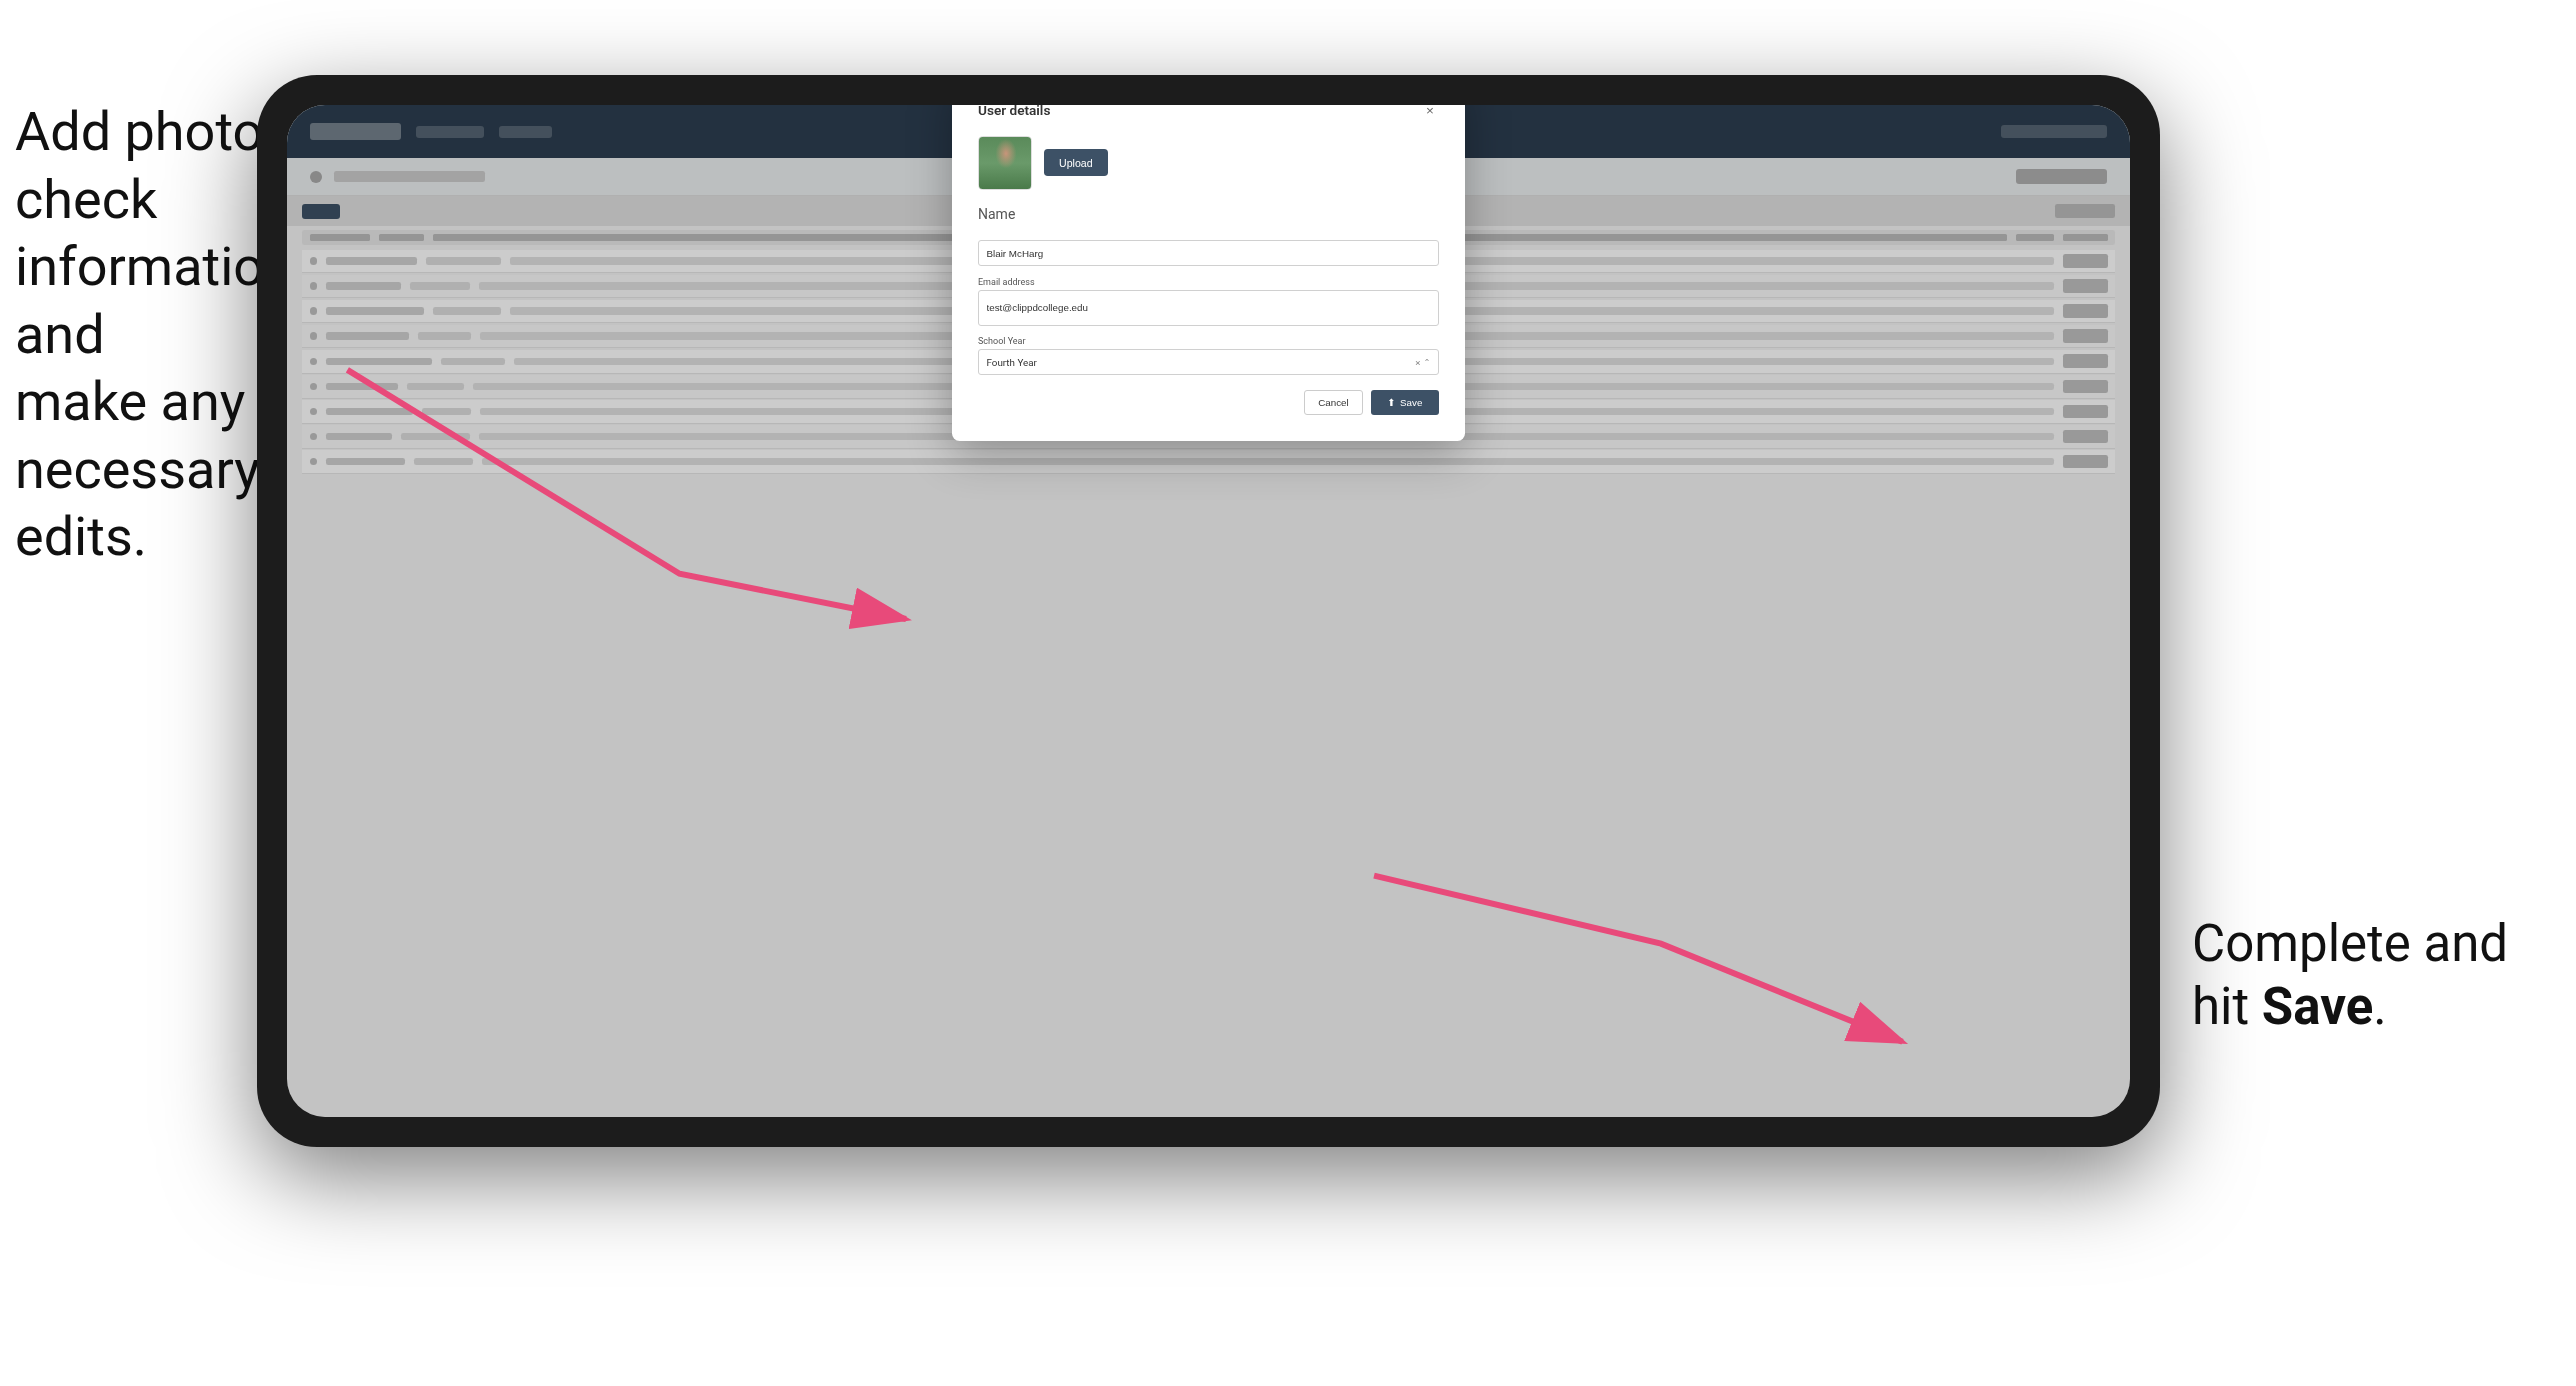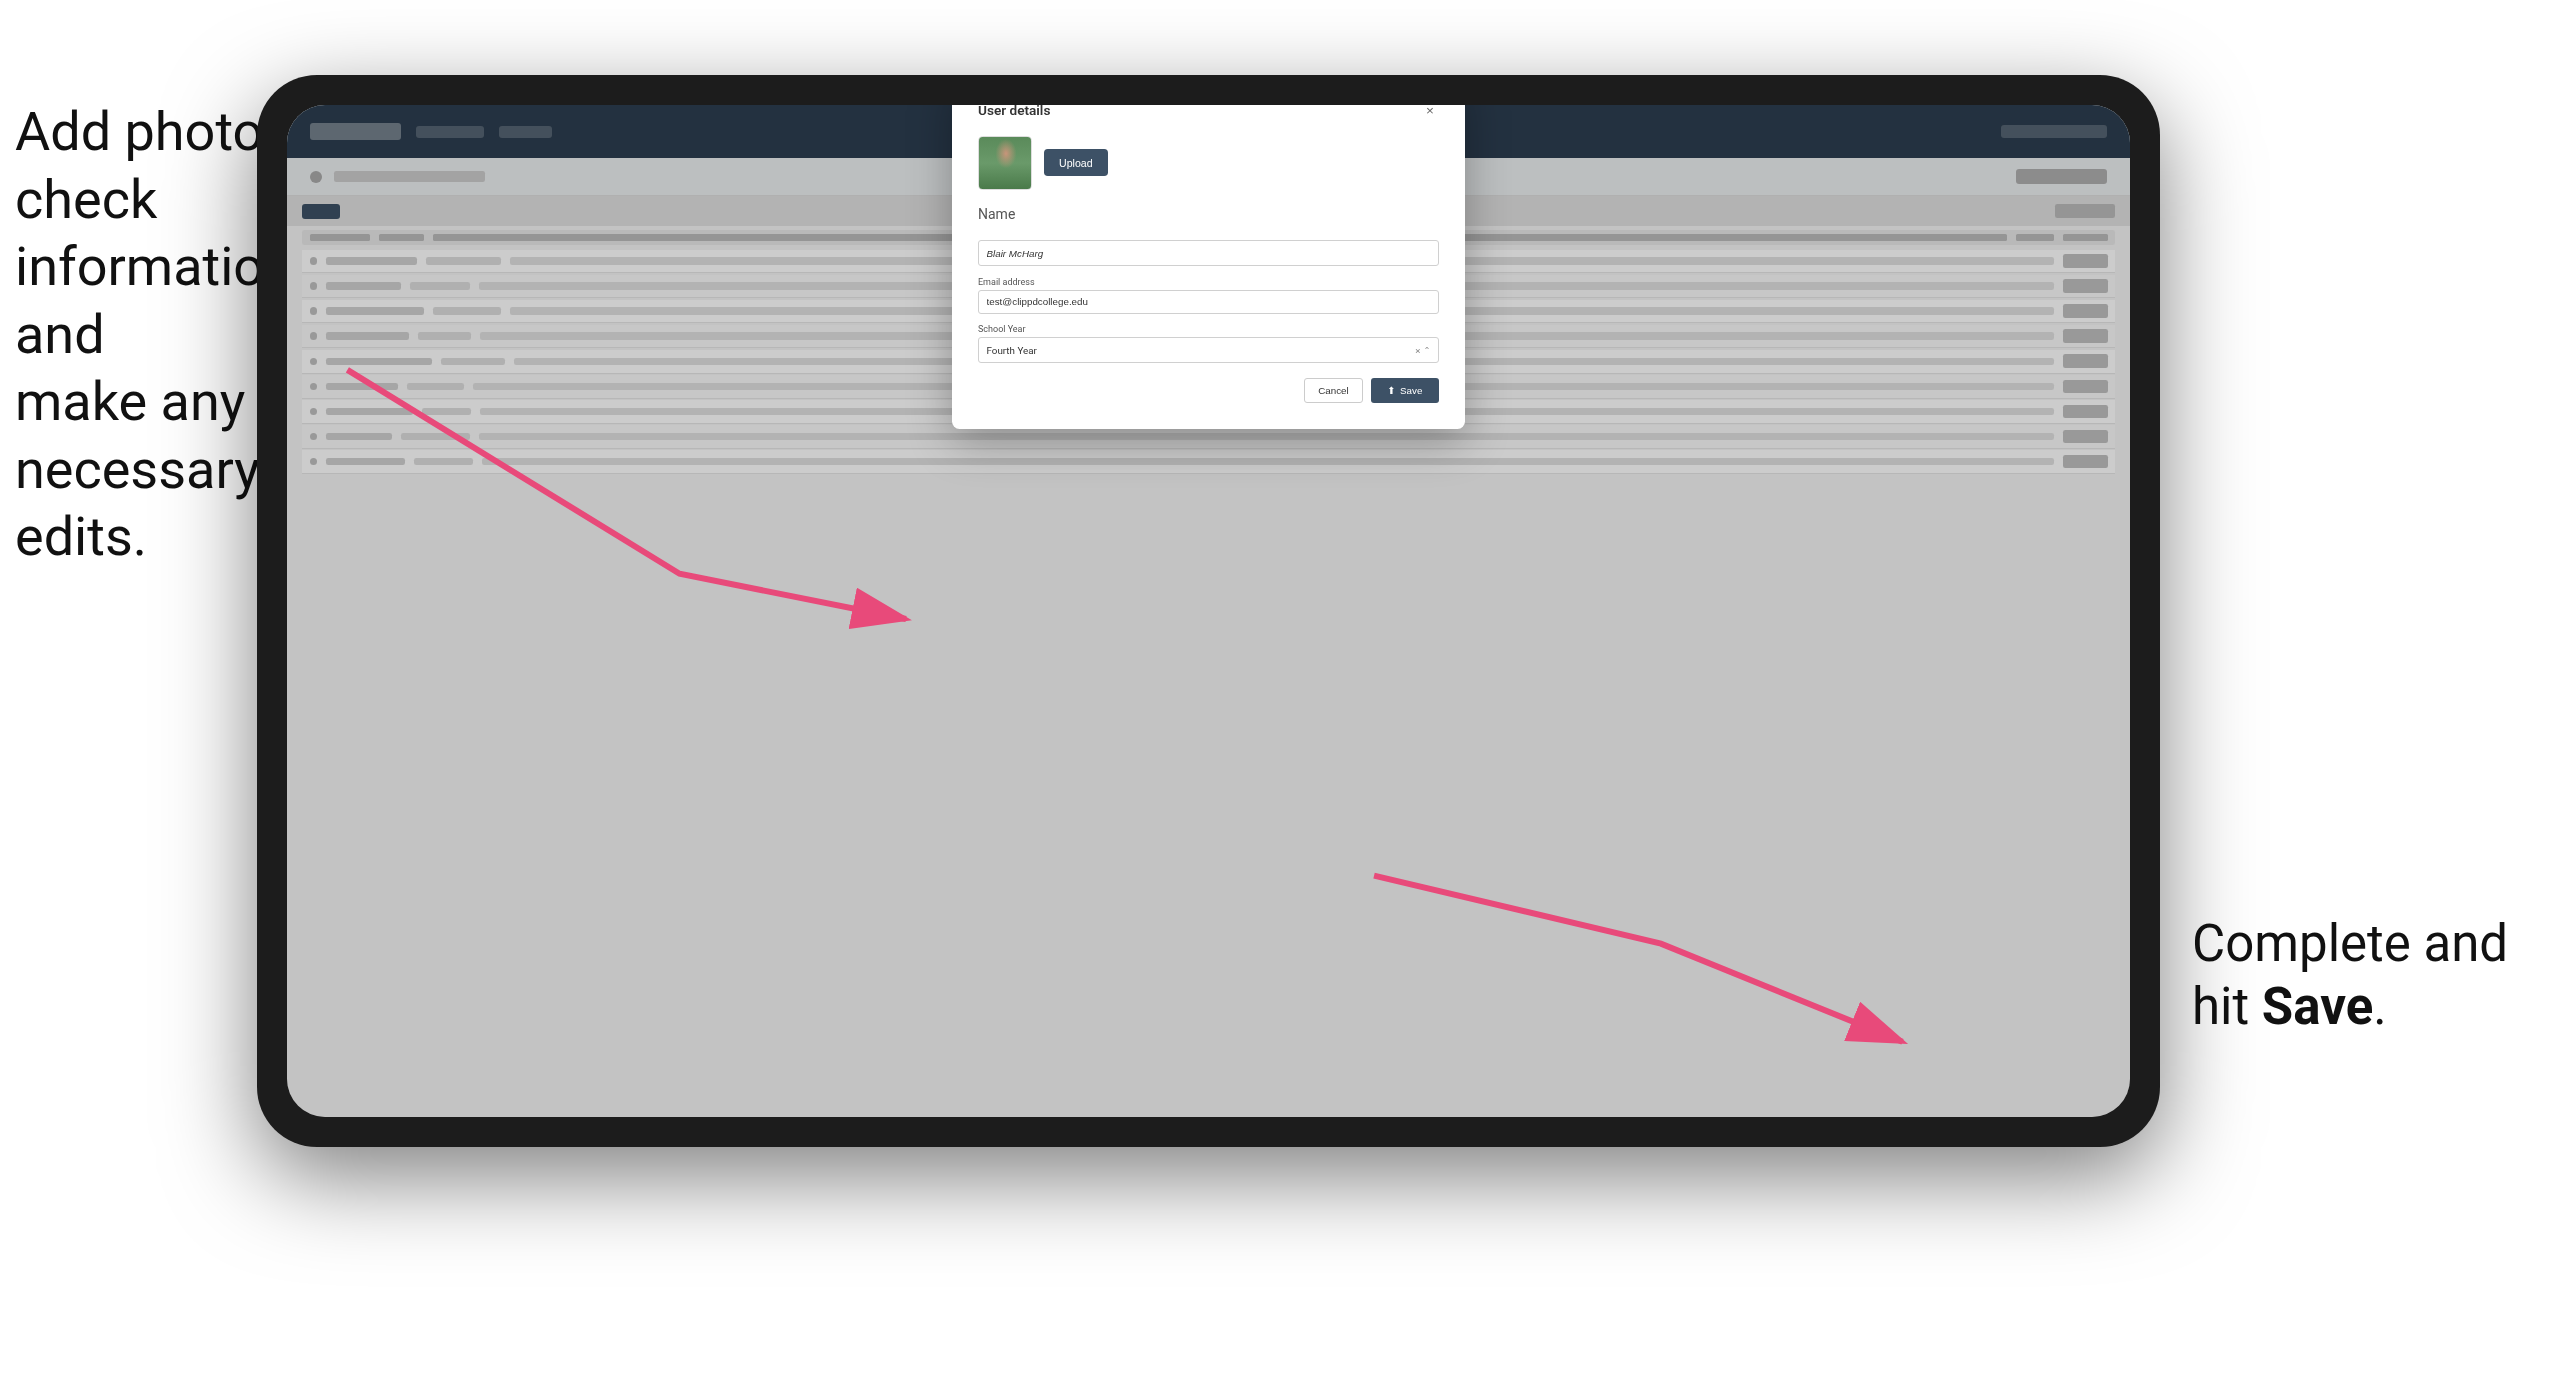--- a/index.html
+++ b/index.html
@@ -168,27 +168,27 @@
           <div style="display:flex;align-items:center;gap:12px;margin-bottom:16.6px;">
             <div style="width:54px;height:54px;border-radius:4.5px;background:linear-gradient(135deg,#6a9a6a 0%,#4a7a4a 40%,#8a8a6a 60%,#5a7a5a 100%);overflow:hidden;border:0.8px solid #ddd;">
 
               <div style="width:100%;height:100%;background:radial-gradient(ellipse 15px 21px at 27px 16.6px, #c8957a 0%, transparent 70%), linear-gradient(180deg,#5a8a5a 0%,#6a9a6a 50%,#4a7a4a 100%);"></div>
             </div>
             <button style="background:#3d5166;color:#fff;border:none;border-radius:3.8px;padding:7.5px 15px;font-size:10.6px;font-weight:500;cursor:pointer;">Upload</button>
           </div>
 
           <div style="margin-bottom:10.6px;">
             <label style="display:block;font-size:14px;color:#555;margin-bottom:18px;">Name</label>
-            <input type="text" value="Blair McHarg" style="width: 100%; height: 26px; border: 0.8px solid rgb(208, 208, 208); border-radius: 3px; padding: 0px 7.5px; font-size: 9.8px; color: rgb(51, 51, 51); outline: none; font-style: italic;">
+            <input type="text" value="Blair McHarg" style="width: 100%; height: 26px; border: 0.8px solid rgb(208, 208, 208); border-radius: 3px; padding: 0px 7.5px; font-size: 9.8px; color: rgb(51, 51, 51); outline: none;">
           </div>
 
 
           <div style="margin-bottom:10.6px;">
             <label style="display:block;font-size:9px;color:#555;margin-bottom:3px;">Email address</label>
-            <input type="text" value="test@clippdcollege.edu" style="width: 100%; height: 24px; border: 0.8px solid rgb(208, 208, 208); border-radius: 3px; padding: 0px 7.5px; font-size: 9.8px; color: rgb(51, 51, 51); outline: none;">
+            <input type="text" value="test@clippdcollege.edu" style="width: 100%; height: 36px; border: 0.8px solid rgb(208, 208, 208); border-radius: 3px; padding: 0px 7.5px; font-size: 9.8px; color: rgb(51, 51, 51); outline: none;">
           </div>
 
           <div style="margin-bottom:15px;">
             <label style="display:block;font-size:9px;color:#555;margin-bottom:3px;">School Year</label>
             <div style="width:100%;height:26px;border:0.8px solid #d0d0d0;border-radius:3px;padding:0 7.5px;font-size:9.8px;color:#333;display:flex;align-items:center;justify-content:space-between;background:#fff;cursor:pointer;">
               <span style="font-size:9.8px;color:#333;">Fourth Year</span>
               <div style="display:flex;align-items:center;gap:3px;">
                 <span style="font-size:9.8px;color:#888;cursor:pointer;">×</span>
                 <span style="font-size:8.3px;color:#888;cursor:pointer;">⌃</span>
               </div>

